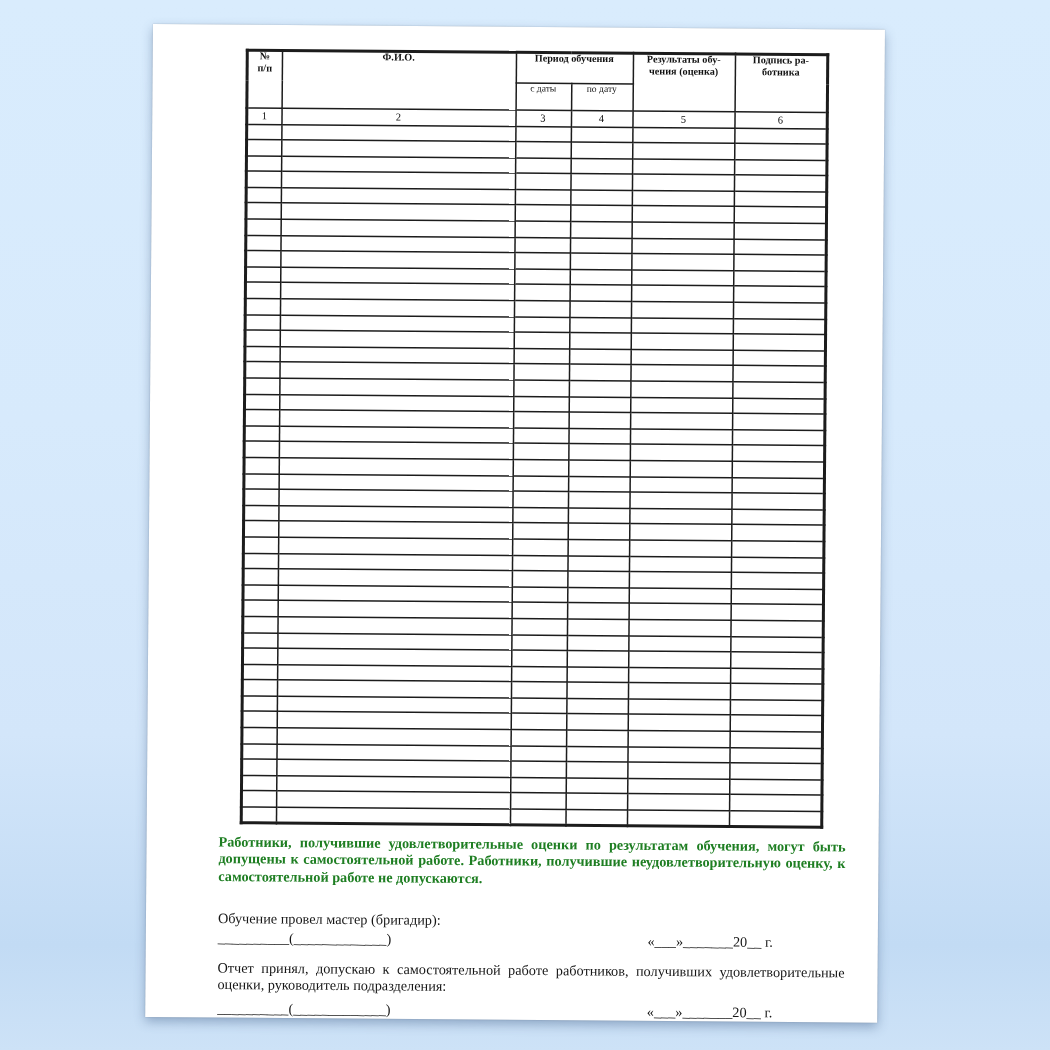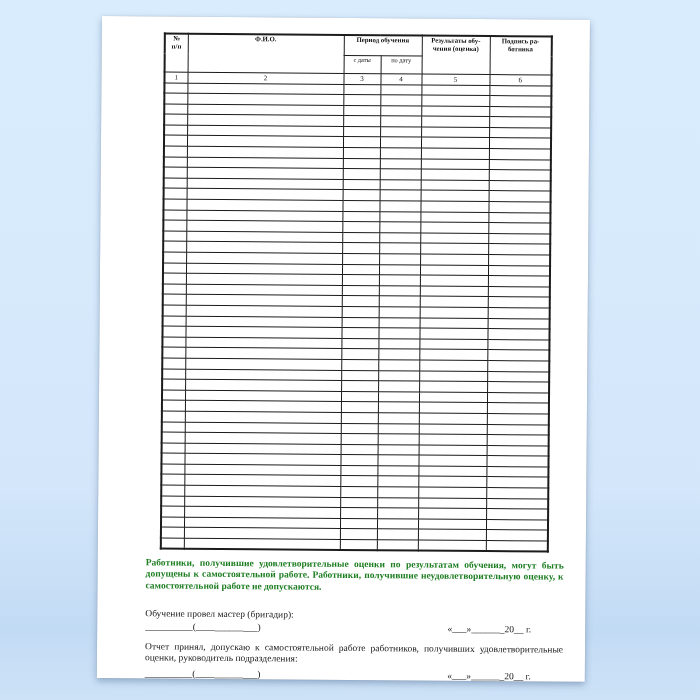--- a/index.html
+++ b/index.html
@@ -43,21 +43,21 @@
   }
   .lbl1{top:592px;}
   .lbl2{top:625px;}
   .sigrow{
     position:absolute;left:48px;width:418px;height:12px;
     display:flex;justify-content:space-between;align-items:flex-end;
     font-size:9.5px;color:#161616;white-space:nowrap;
   }
   .sig1{top:603px;}
   .sig2{top:650px;}
-  .sigrow .date{margin-right:32px;}
+  .sigrow .date{margin-right:48px;}
 </style>
 </head>
 <body>
 
 <div class="paper">
 
   <table class="reg">
     <colgroup>
       <col style="width:23px">
         <col style="width:156px">

